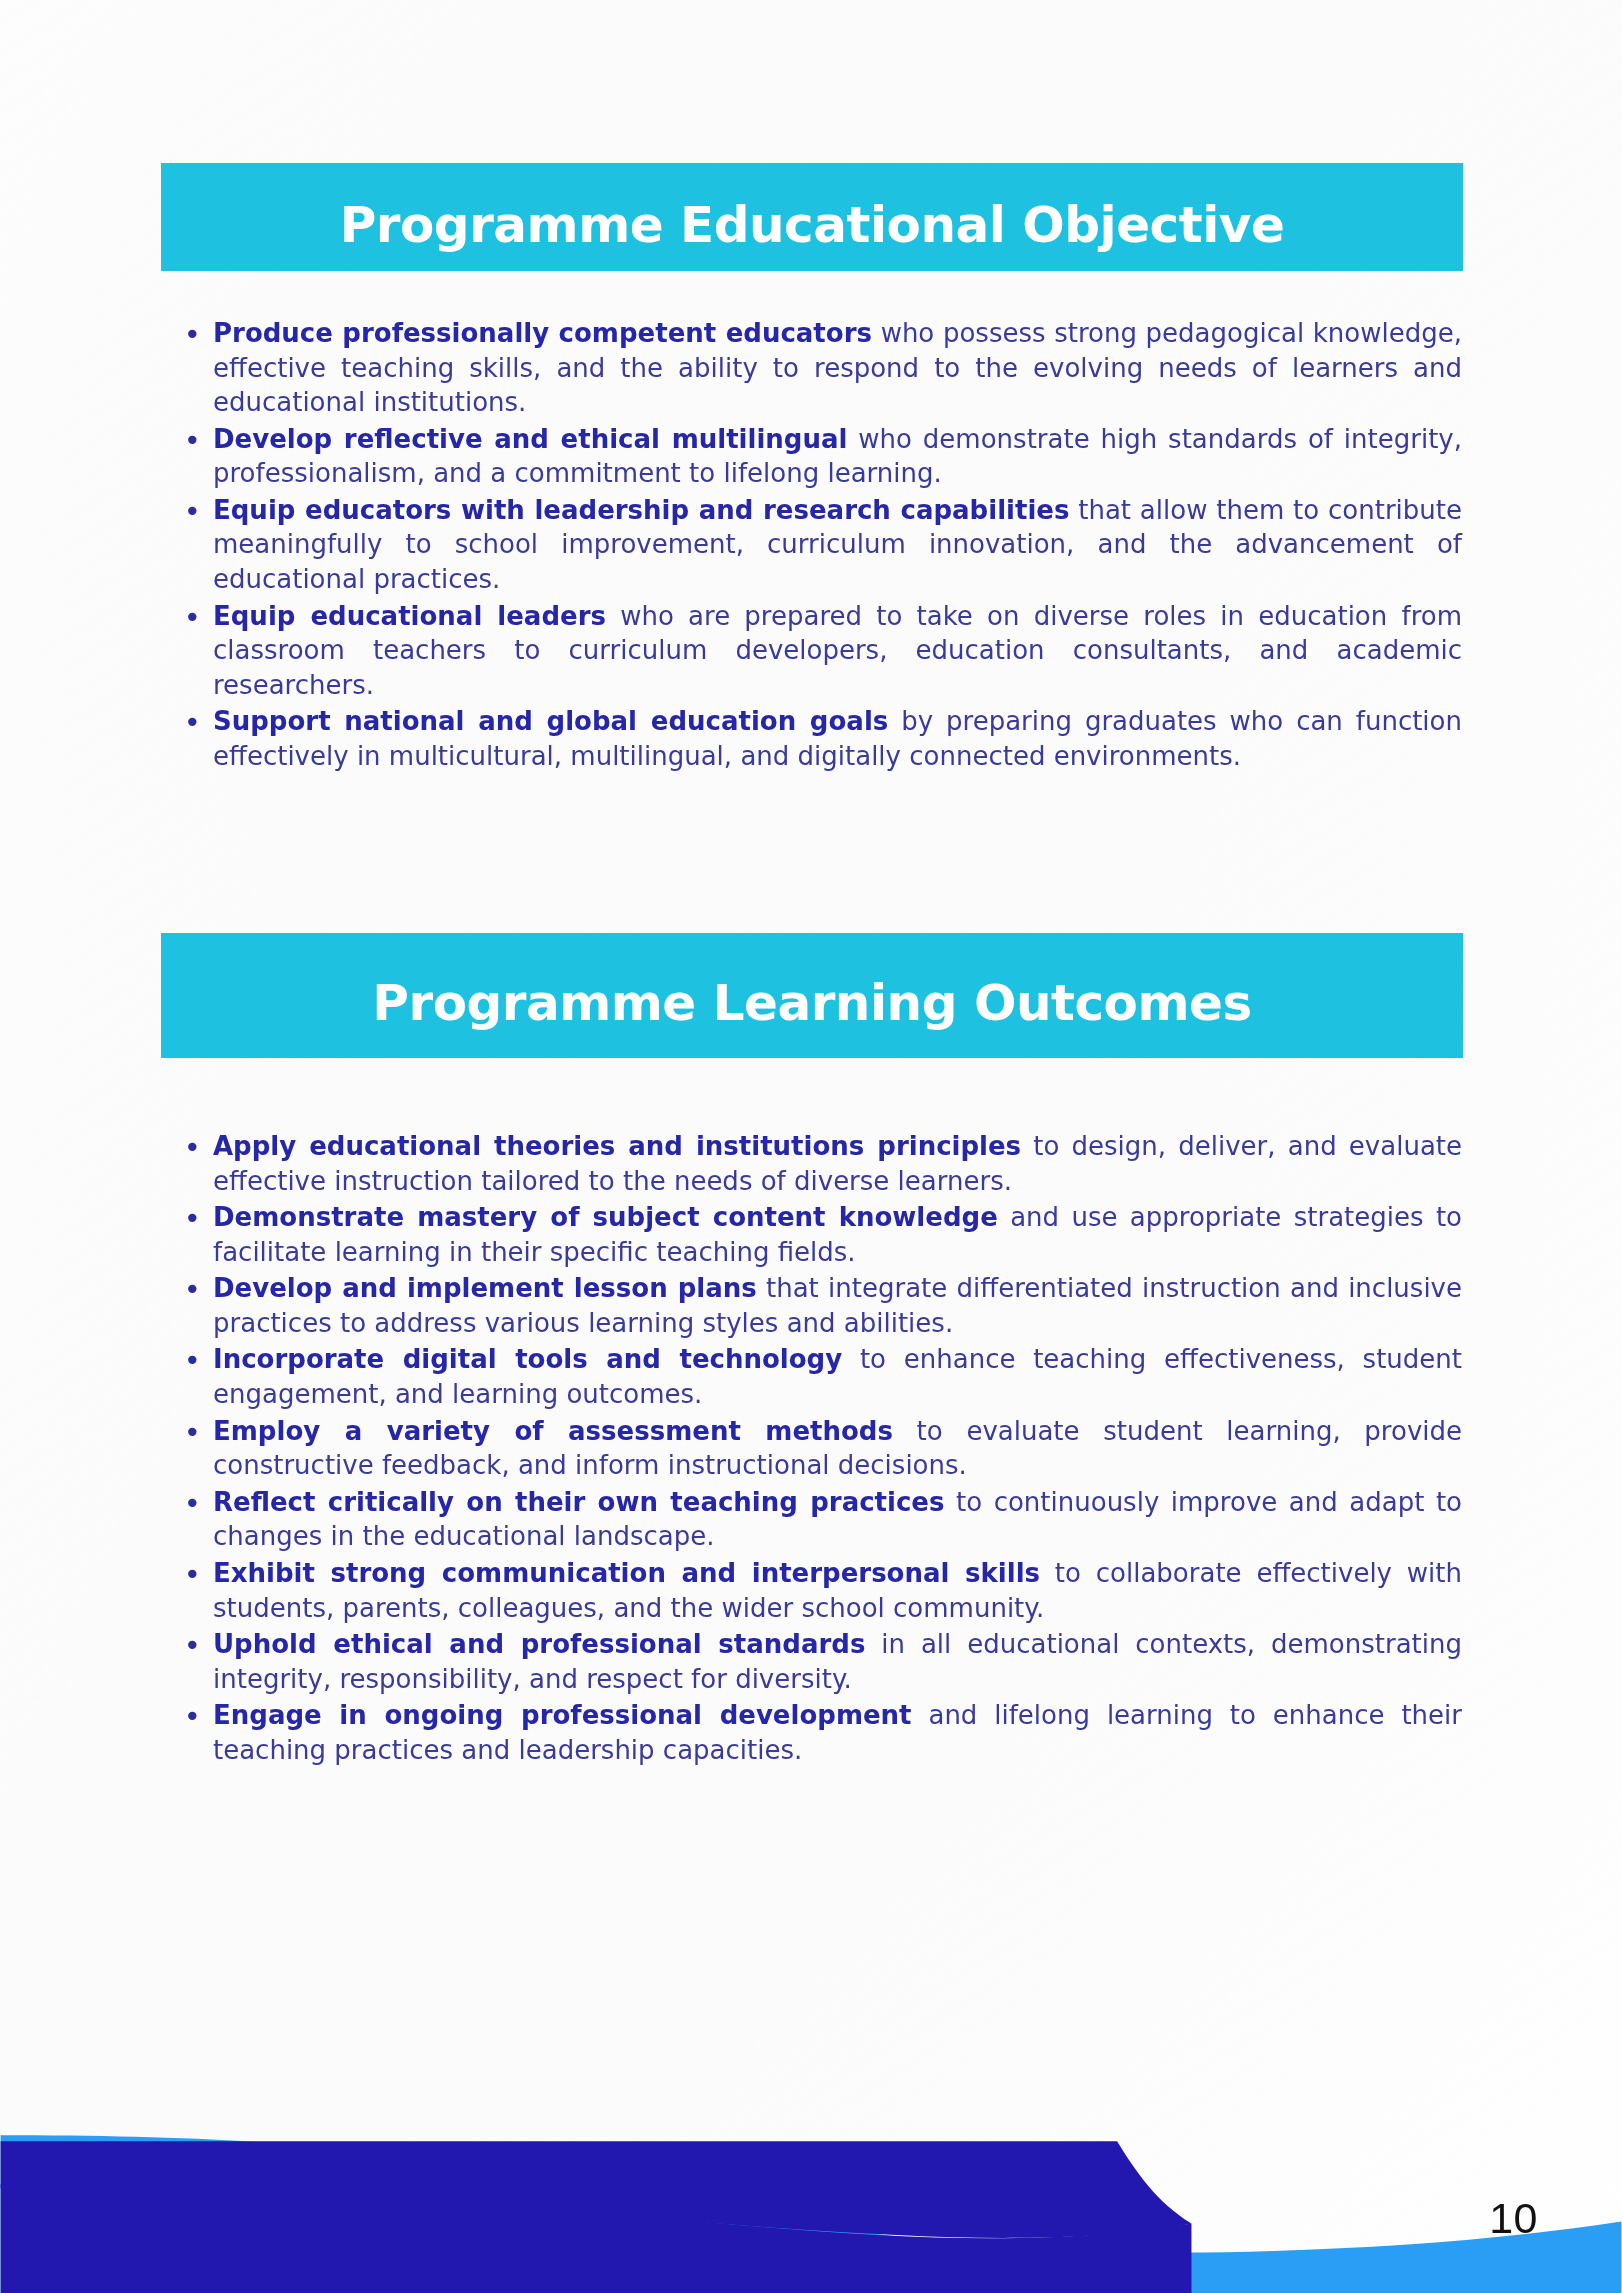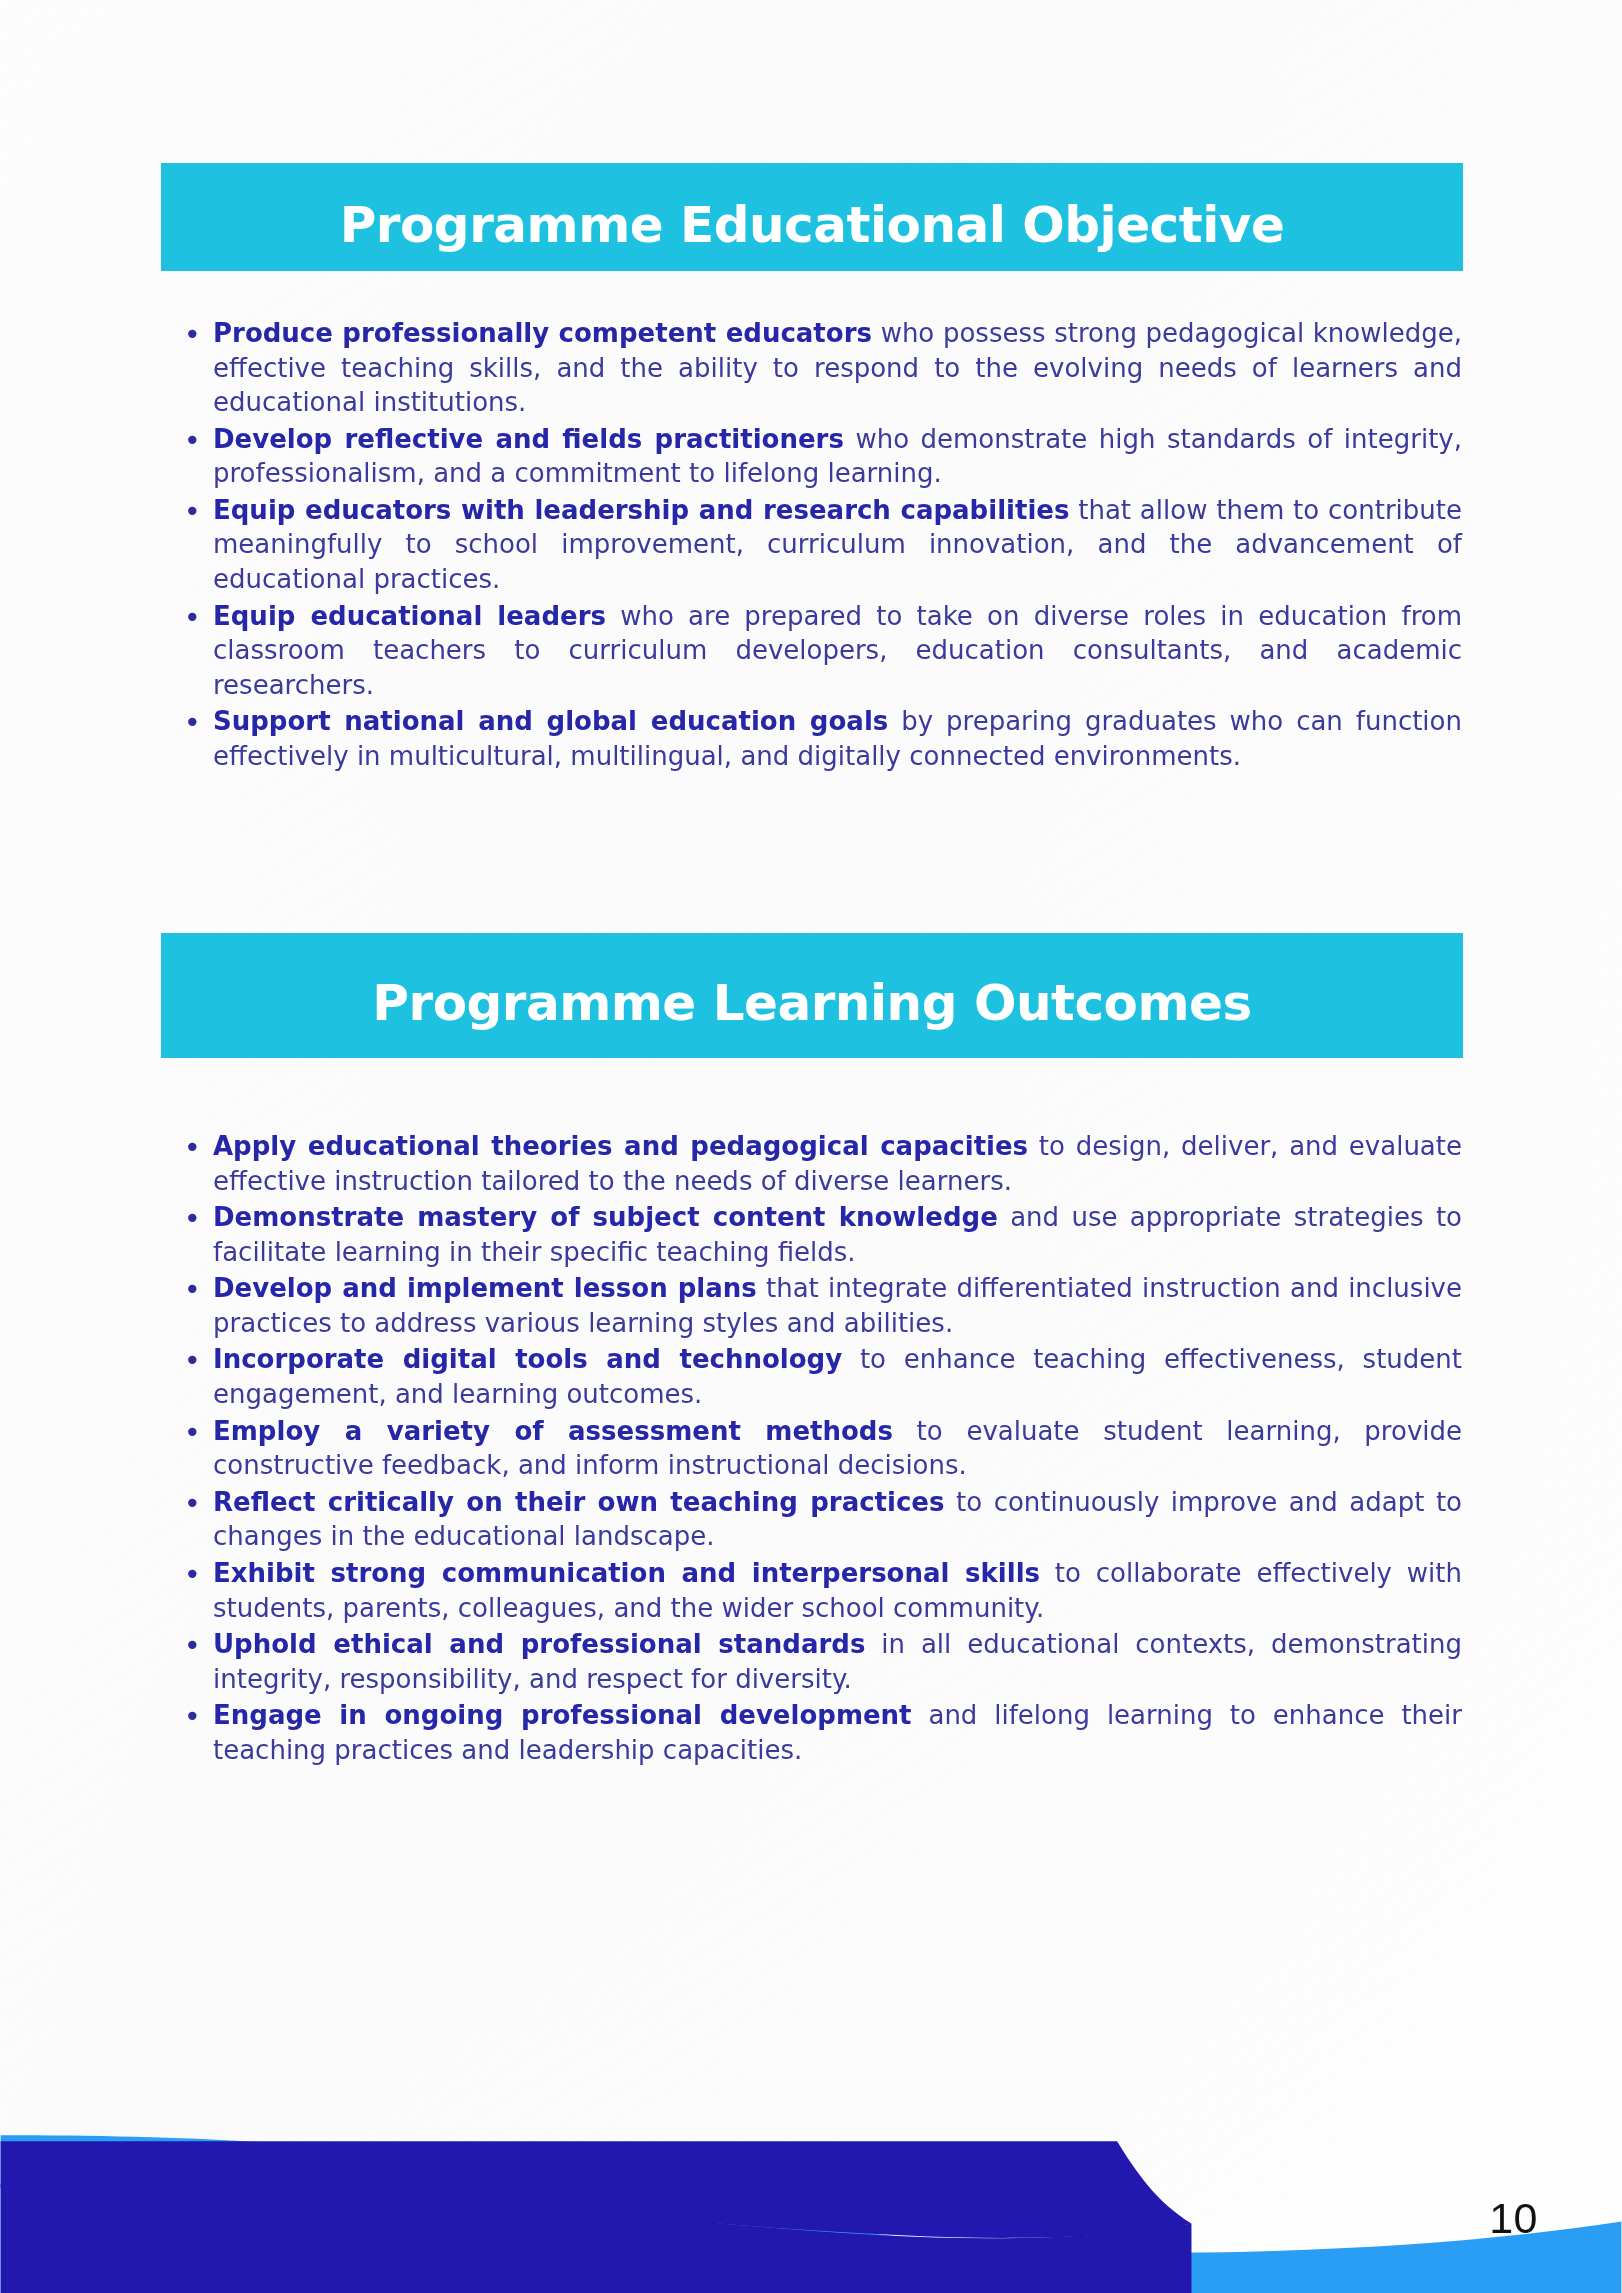--- a/index.html
+++ b/index.html
@@ -160,40 +160,40 @@
 
     <div class="heading-bar" id="peo-bar">
       <span class="heading-text">Programme Educational Objective</span>
     </div>
 
     <ul class="bullet-list" id="peo-list">
       <li class="bullet-item">
         <span class="lead">Produce professionally competent educators</span><span class="rest"> who possess strong pedagogical knowledge, effective teaching skills, and the ability to respond to the evolving needs of learners and educational institutions.</span>
       </li>
       <li class="bullet-item">
-        <span class="lead">Develop reflective and fields practitioners</span><span class="rest"> who demonstrate high standards of integrity, professionalism, and a commitment to lifelong learning.</span>
+        <span class="lead">Develop reflective and ethical multilingual</span><span class="rest"> who demonstrate high standards of integrity, professionalism, and a commitment to lifelong learning.</span>
       </li>
       <li class="bullet-item">
         <span class="lead">Equip educators with leadership and research capabilities</span><span class="rest"> that allow them to contribute meaningfully to school improvement, curriculum innovation, and the advancement of educational practices.</span>
       </li>
       <li class="bullet-item">
         <span class="lead">Equip educational leaders</span><span class="rest"> who are prepared to take on diverse roles in education from classroom teachers to curriculum developers, education consultants, and academic researchers.</span>
       </li>
       <li class="bullet-item">
         <span class="lead">Support national and global education goals</span><span class="rest"> by preparing graduates who can function effectively in multicultural, multilingual, and digitally connected environments.</span>
       </li>
     </ul>
 
     <div class="heading-bar" id="plo-bar">
       <span class="heading-text">Programme Learning Outcomes</span>
     </div>
 
     <ul class="bullet-list" id="plo-list">
       <li class="bullet-item">
-        <span class="lead">Apply educational theories and pedagogical capacities</span><span class="rest"> to design, deliver, and evaluate effective instruction tailored to the needs of diverse learners.</span>
+        <span class="lead">Apply educational theories and institutions principles</span><span class="rest"> to design, deliver, and evaluate effective instruction tailored to the needs of diverse learners.</span>
       </li>
       <li class="bullet-item">
         <span class="lead">Demonstrate mastery of subject content knowledge</span><span class="rest"> and use appropriate strategies to facilitate learning in their specific teaching fields.</span>
       </li>
       <li class="bullet-item">
         <span class="lead">Develop and implement lesson plans</span><span class="rest"> that integrate differentiated instruction and inclusive practices to address various learning styles and abilities.</span>
       </li>
       <li class="bullet-item">
         <span class="lead">Incorporate digital tools and technology</span><span class="rest"> to enhance teaching effectiveness, student engagement, and learning outcomes.</span>
       </li>

